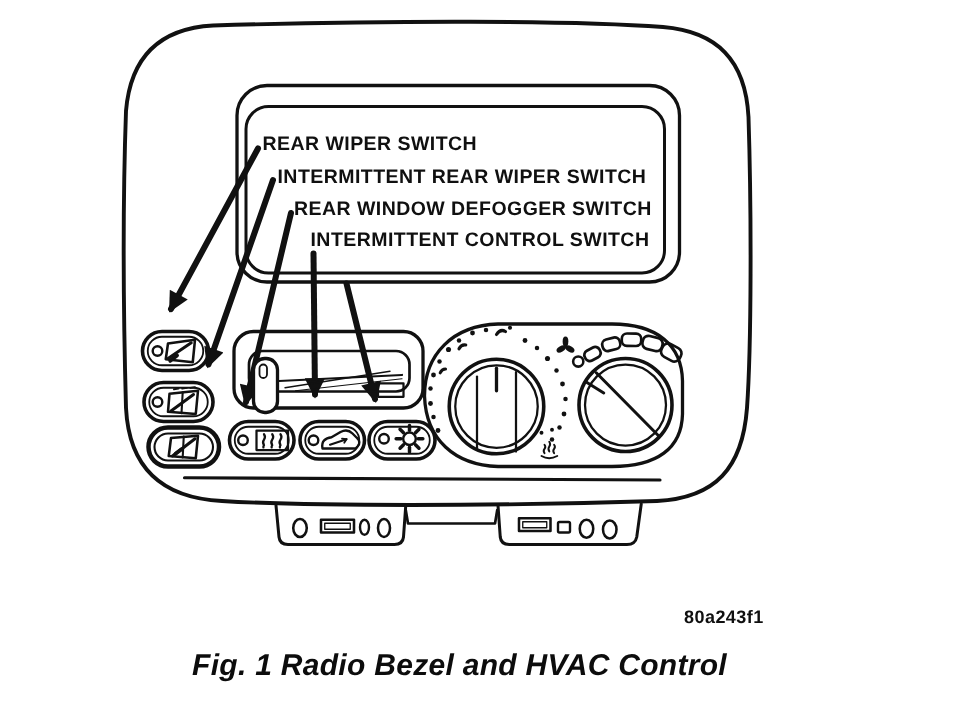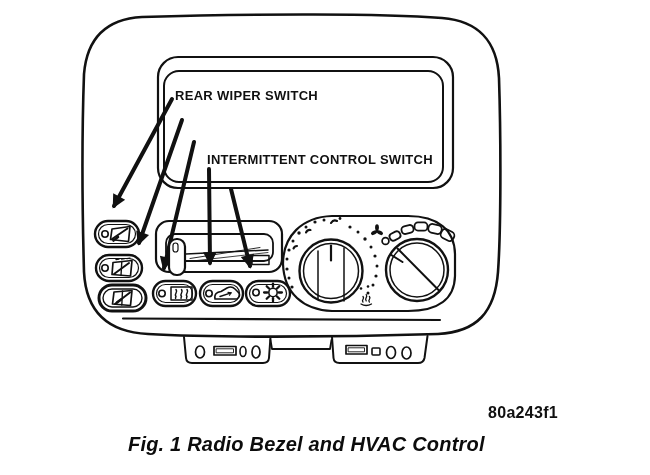--- a/index.html
+++ b/index.html
@@ -6,21 +6,21 @@
   .canvas{
     position:relative;width:650px;height:475px;background:#ffffff;
     font-family:"Liberation Sans", sans-serif;color:#111;overflow:hidden;
   }
   .art{position:absolute;left:0;top:0;}
   .callout{
     position:absolute;font-weight:bold;font-size:13px;letter-spacing:.3px;
     white-space:nowrap;color:#101010;
   }
   .drawing-id{
-    position:absolute;left:488px;top:404px;font-size:16px;font-weight:bold;
+    position:absolute;left:456px;top:404px;font-size:12px;font-weight:bold;
     letter-spacing:.3px;color:#101010;
   }
   .caption{
     position:absolute;left:128px;top:433px;font-size:20px;font-weight:bold;
     font-style:italic;letter-spacing:.2px;color:#0c0c0c;white-space:nowrap;
   }
   svg *{vector-effect:non-scaling-stroke;}
 </style>
 </head>
 <body>
@@ -246,18 +246,20 @@
       <path d="M332 337 L333.5 358 Q334 363 339.5 363 H418 Q423.5 363 424.5 358 L427.5 336"></path>
       <rect x="346" y="345.5" width="21" height="8.5" stroke-width="1.7"></rect>
       <rect x="348.5" y="347.8" width="16" height="4" stroke-width="0.9"></rect>
       <rect x="372" y="348" width="8" height="7" rx="1" stroke-width="1.6"></rect>
       <ellipse cx="391" cy="352.5" rx="4.5" ry="6" stroke-width="1.7"></ellipse>
       <ellipse cx="406.5" cy="353" rx="4.5" ry="6" stroke-width="1.7"></ellipse>
     </g>
   </svg>
 
   <div class="callout" style="left:175px;top:88px">REAR WIPER SWITCH</div>
+  <div class="callout" style="left:185px;top:110px">INTERMITTENT REAR WIPER SWITCH</div>
+  <div class="callout" style="left:196px;top:131px">REAR WINDOW DEFOGGER SWITCH</div>
   <div class="callout" style="left:207px;top:152px">INTERMITTENT CONTROL SWITCH</div>
 
   <div class="drawing-id">80a243f1</div>
   <div class="caption">Fig. 1 Radio Bezel and HVAC Control</div>
 
 </div>
 
 </body></html>

